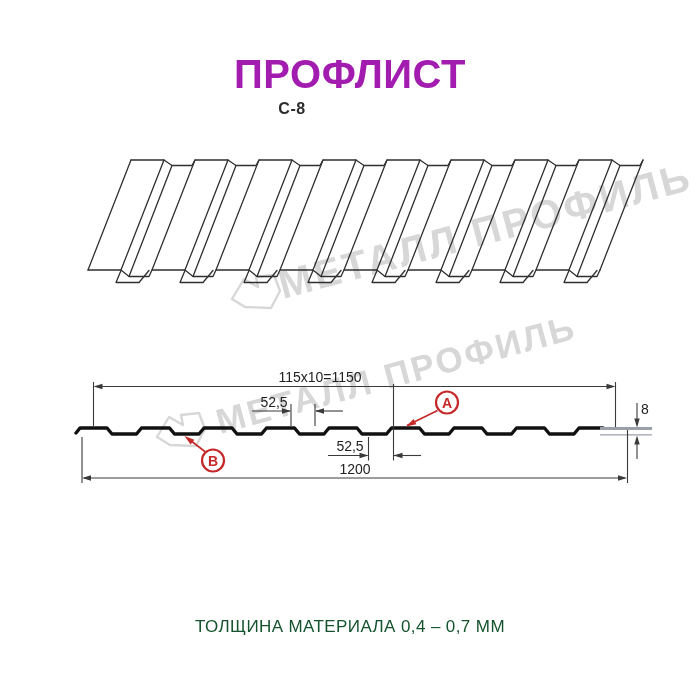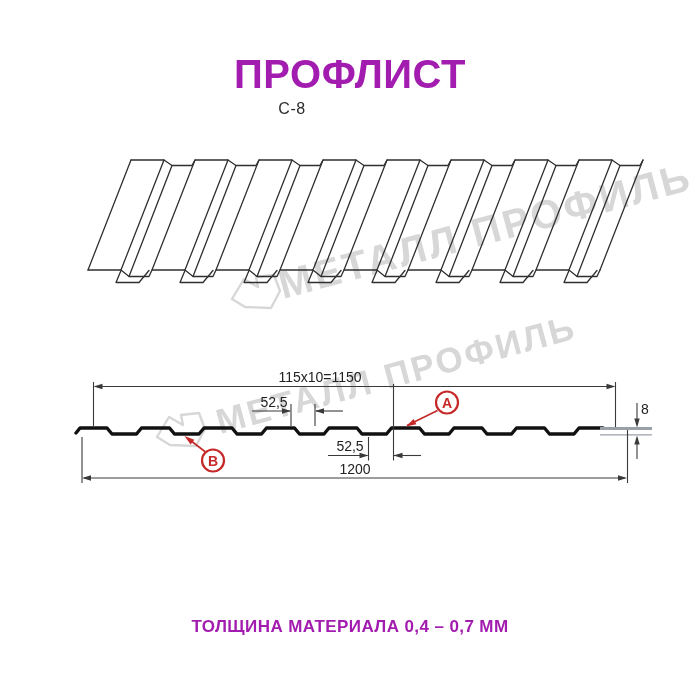--- a/index.html
+++ b/index.html
@@ -1,23 +1,23 @@
 <!DOCTYPE html>
 <html><head>
 <meta charset="utf-8">
 <style>
   html,body{margin:0;padding:0;background:#ffffff;}
   .stage{position:relative;width:700px;height:700px;background:#ffffff;overflow:hidden;
          font-family:"Liberation Sans",sans-serif;}
   .title{position:absolute;top:52px;left:0;width:700px;text-align:center;
          font-size:40px;font-weight:800;letter-spacing:.5px;color:#a21caf;}
   .subtitle{position:absolute;top:100px;left:0;width:584px;text-align:center;
-         font-size:16px;font-weight:400;letter-spacing:.5px;color:#2d2d2d;}
+         font-size:16px;font-weight:700;letter-spacing:.5px;color:#2d2d2d;}
   .caption{position:absolute;top:617px;left:0;width:700px;text-align:center;
-         font-size:17px;font-weight:700;letter-spacing:.4px;color:#a21caf;}
+         font-size:17px;font-weight:400;letter-spacing:.4px;color:#14532d;}
   svg{position:absolute;top:0;left:0;}
   .wm{fill:#d7d7d7;font-weight:bold;}
   .wm-logo{fill:none;stroke:#d7d7d7;stroke-width:2.4;stroke-linejoin:round;}
   .art{fill:none;stroke:#2f2f2f;stroke-width:1.3;stroke-linejoin:round;stroke-linecap:round;}
   .profile{fill:none;stroke:#111111;stroke-width:3.4;stroke-linejoin:round;stroke-linecap:round;}
   .dim{stroke:#3a3a3a;stroke-width:1.1;}
   .dimfill{fill:#3a3a3a;stroke:none;}
   .dimtext{fill:#222222;font-size:14px;}
   .gray1{stroke:#9aa0a8;stroke-width:3;}
   .gray2{stroke:#9aa0a8;stroke-width:1.2;}

